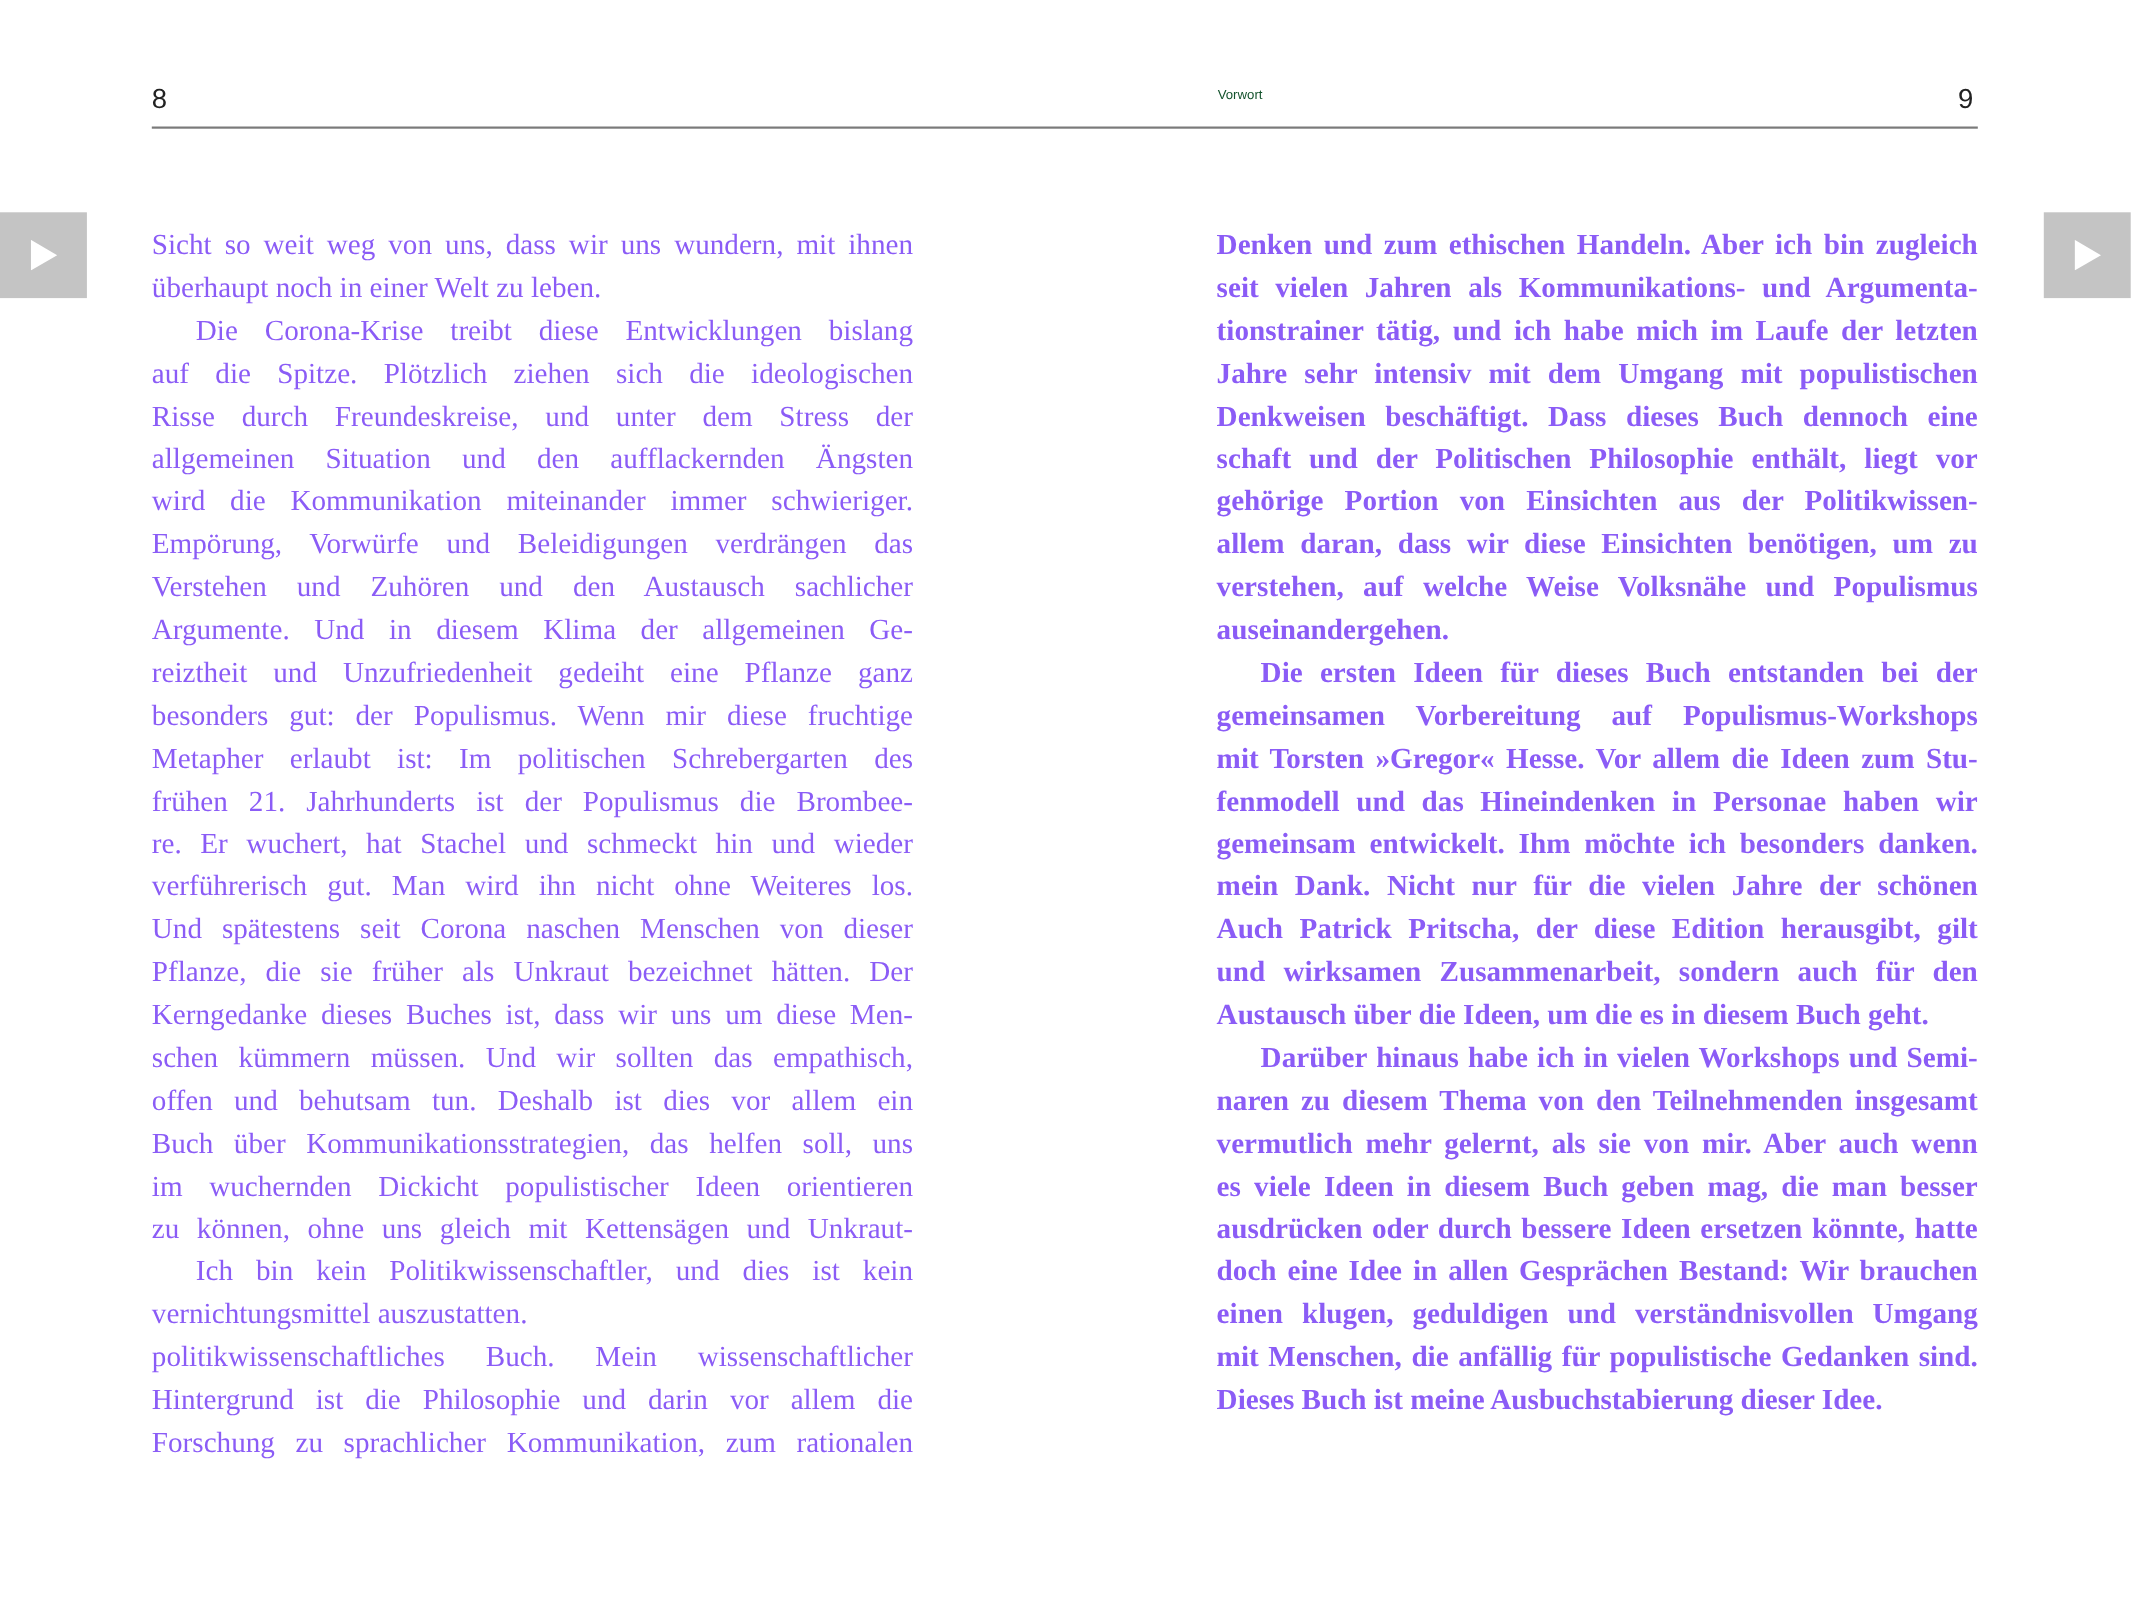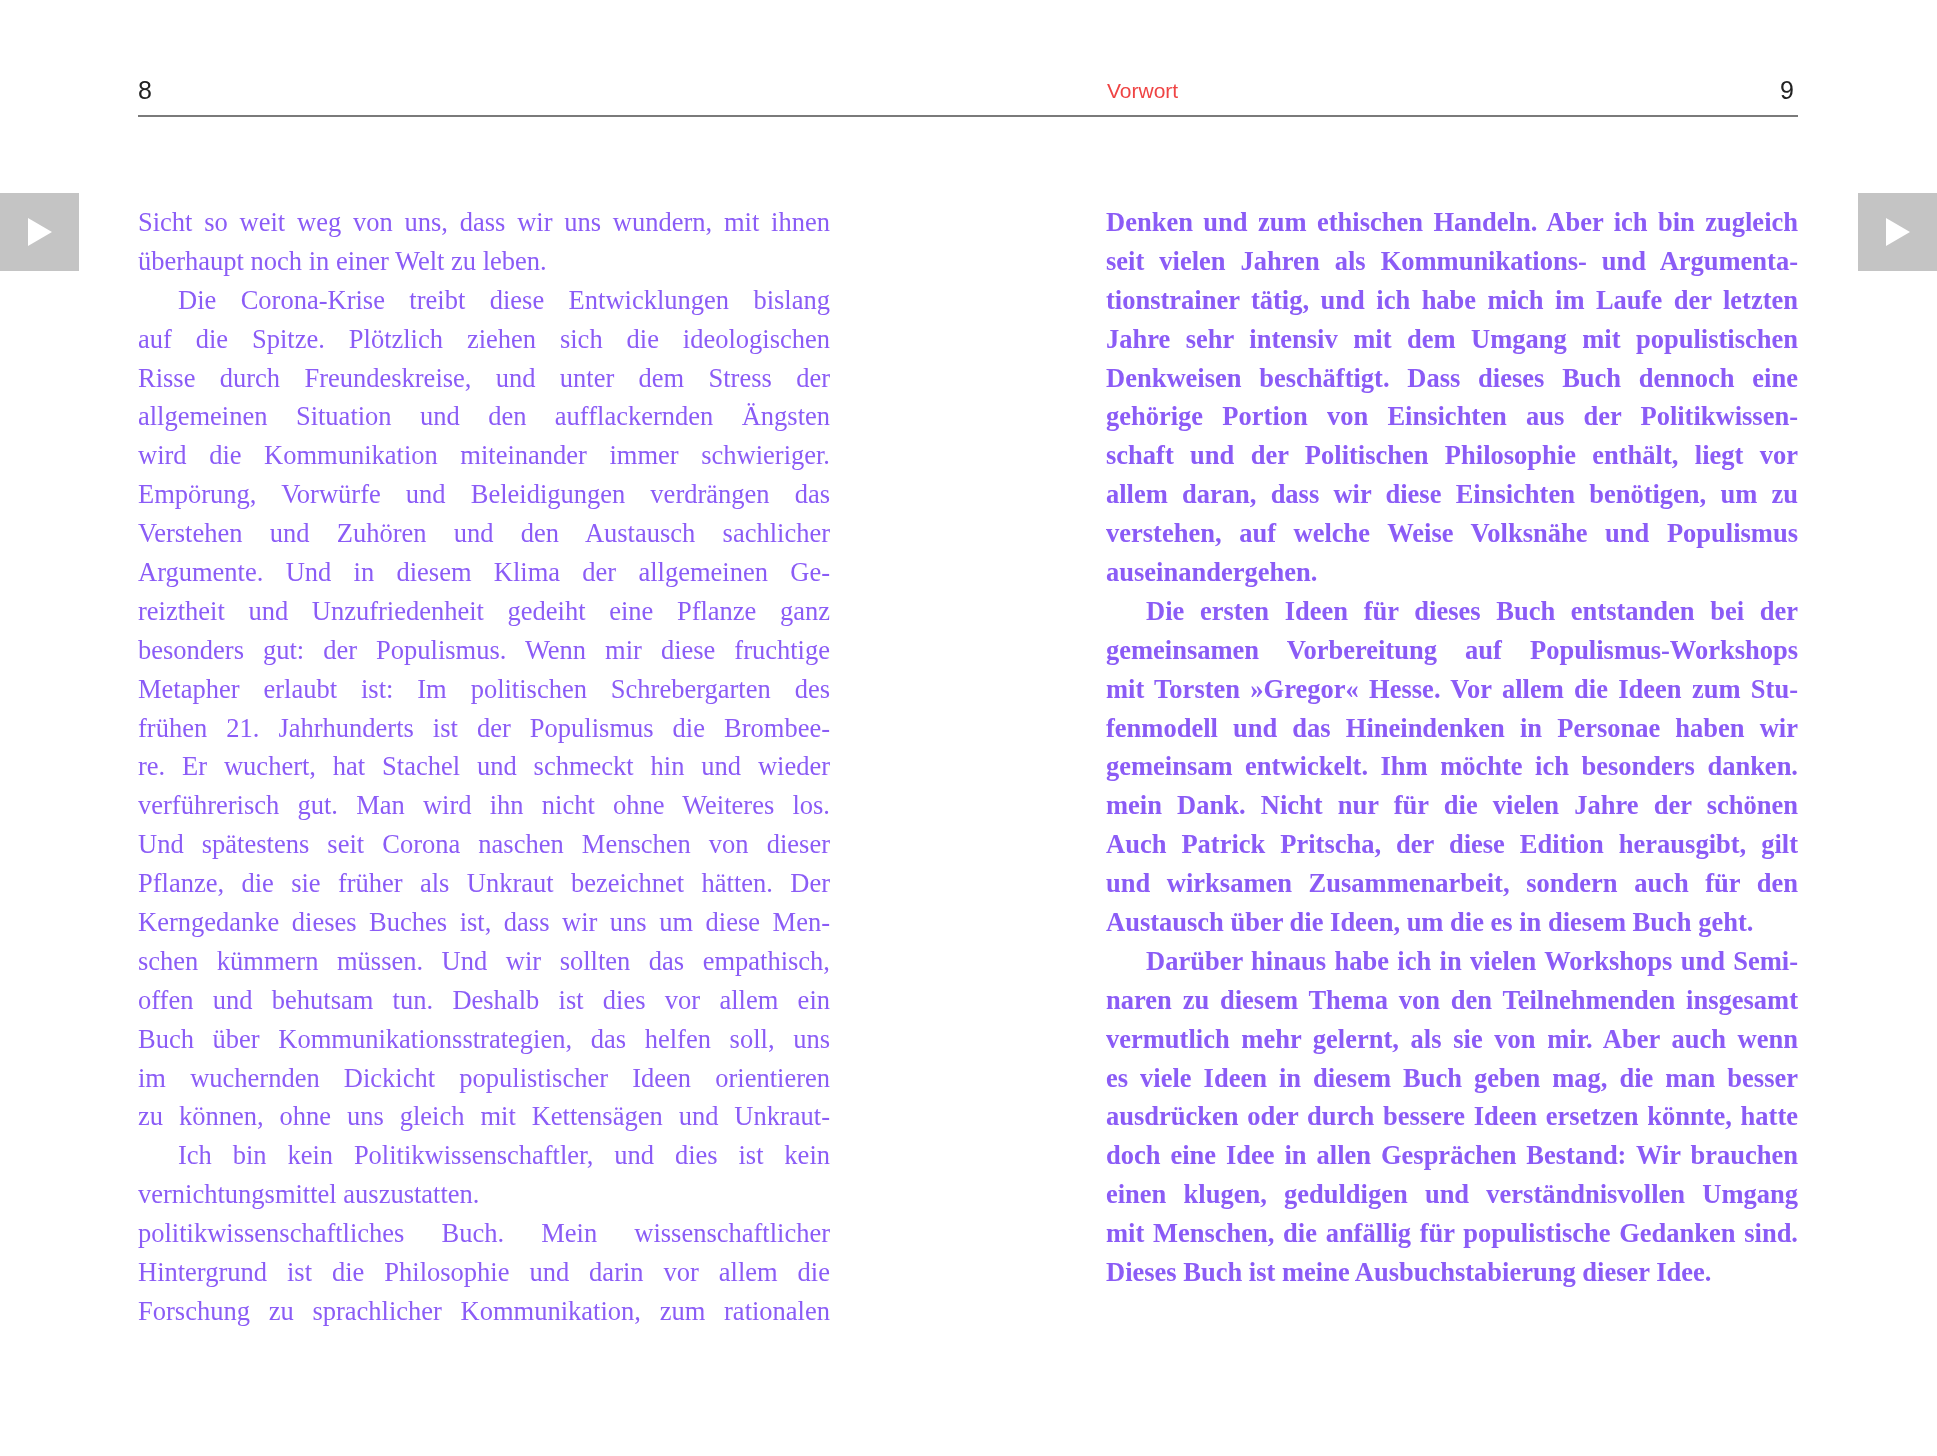--- a/index.html
+++ b/index.html
@@ -1,21 +1,21 @@
 <!DOCTYPE html>
 <html><head>
 <meta charset="utf-8">
 <style>
   html, body { margin:0; padding:0; background:#ffffff; }
   body { width:1937px; height:1456px; position:relative; overflow:hidden; font-family:"DejaVu Serif", "Liberation Serif", serif; color:#1e1e1e; }
   .header-rule { position:absolute; left:138px; top:115px; width:1660px; height:0; border-top:2px solid #7a7a7a; }
   .page-num { position:absolute; top:78px; font-family:"Liberation Sans", "DejaVu Sans", sans-serif; font-size:25px; color:#222; line-height:1; }
   .page-num.left { left:138px; }
   .page-num.right { left:1780px; }
-  .running-head { position:absolute; top:80px; left:1107px; font-family:"Liberation Sans", "DejaVu Sans", sans-serif; font-size:21px; color:#ef4444; line-height:1; }
+  .running-head { position:absolute; top:80px; left:1107px; font-family:"Liberation Sans", "DejaVu Sans", sans-serif; font-size:12px; color:#14532d; line-height:1; }
   .nav-btn { position:absolute; top:193px; width:79px; height:78px; background:#c4c4c4; display:flex; align-items:center; justify-content:center; cursor:pointer; }
   .nav-btn.left { left:0; }
   .nav-btn.right { left:1858px; }
   .nav-btn svg { width:24px; height:28px; }
   .column { position:absolute; top:203px; width:692px; }
   .column.left { left:138px; }
   .column.right { left:1106px;font-weight:bold; }
   .line { font-family:"Liberation Serif", "DejaVu Serif", serif; font-size:26.5px; line-height:38.9px; height:38.9px; white-space:nowrap; text-align:justify; text-align-last:justify; letter-spacing:0; color:#8b5cf6; }
   .line.last { text-align-last:left; }
   .line.indent { padding-left:40px; }
@@ -69,22 +69,22 @@
     <div class="line">politikwissenschaftliches Buch. Mein wissenschaftlicher</div>
     <div class="line">Hintergrund ist die Philosophie und darin vor allem die</div>
     <div class="line">Forschung zu sprachlicher Kommunikation, zum rationalen</div>
   </div>
 <div class="column right" id="right-col">
     <div class="line">Denken und zum ethischen Handeln. Aber ich bin zugleich</div>
     <div class="line">seit vielen Jahren als Kommunikations- und Argumenta-</div>
     <div class="line">tionstrainer tätig, und ich habe mich im Laufe der letzten</div>
     <div class="line">Jahre sehr intensiv mit dem Umgang mit populistischen</div>
     <div class="line">Denkweisen beschäftigt. Dass dieses Buch dennoch eine</div>
+    <div class="line">schaft und der Politischen Philosophie enthält, liegt vor</div>
     <div class="line">gehörige Portion von Einsichten aus der Politikwissen-</div>
-    <div class="line">schaft und der Politischen Philosophie enthält, liegt vor</div>
     <div class="line">allem daran, dass wir diese Einsichten benötigen, um zu</div>
     <div class="line">verstehen, auf welche Weise Volksnähe und Populismus</div>
     <div class="line last">auseinandergehen.</div>
     <div class="line indent">Die ersten Ideen für dieses Buch entstanden bei der</div>
     <div class="line">gemeinsamen Vorbereitung auf Populismus-Workshops</div>
     <div class="line">mit Torsten »Gregor« Hesse. Vor allem die Ideen zum Stu-</div>
     <div class="line">fenmodell und das Hineindenken in Personae haben wir</div>
     <div class="line">gemeinsam entwickelt. Ihm möchte ich besonders danken.</div>
     <div class="line">mein Dank. Nicht nur für die vielen Jahre der schönen</div>
     <div class="line">Auch Patrick Pritscha, der diese Edition herausgibt, gilt</div>

